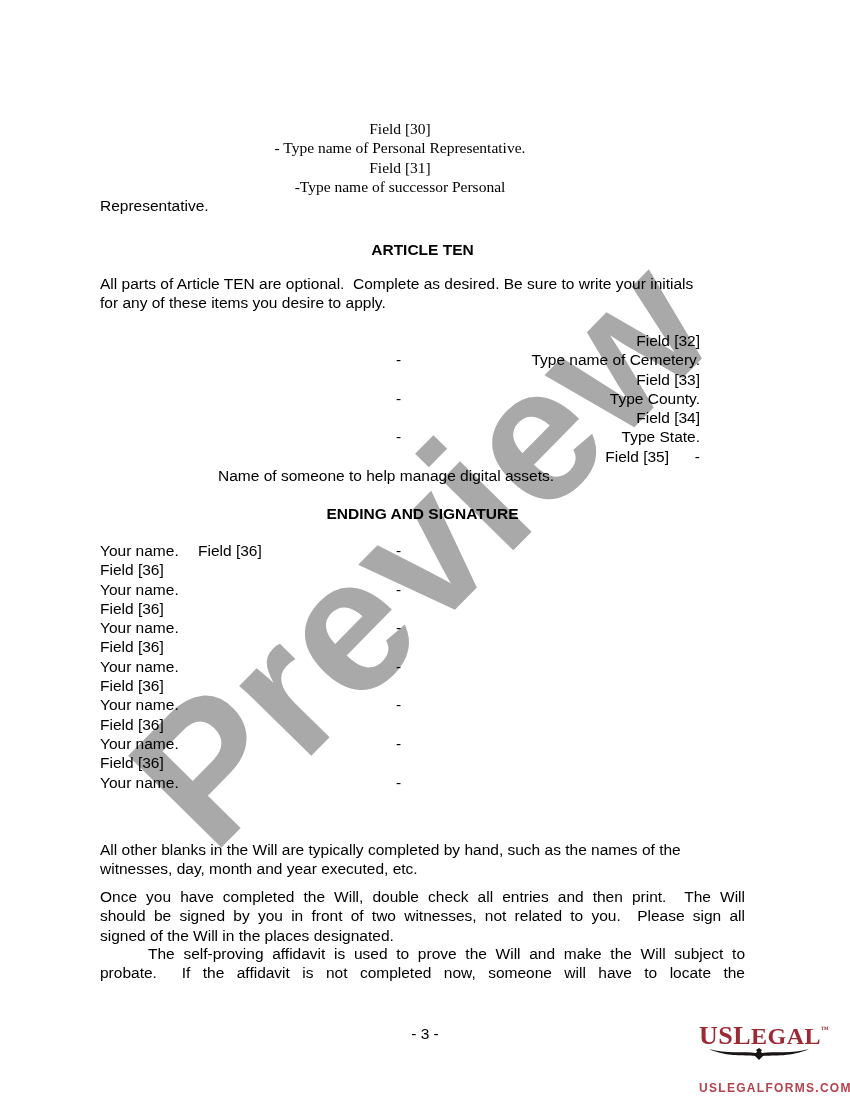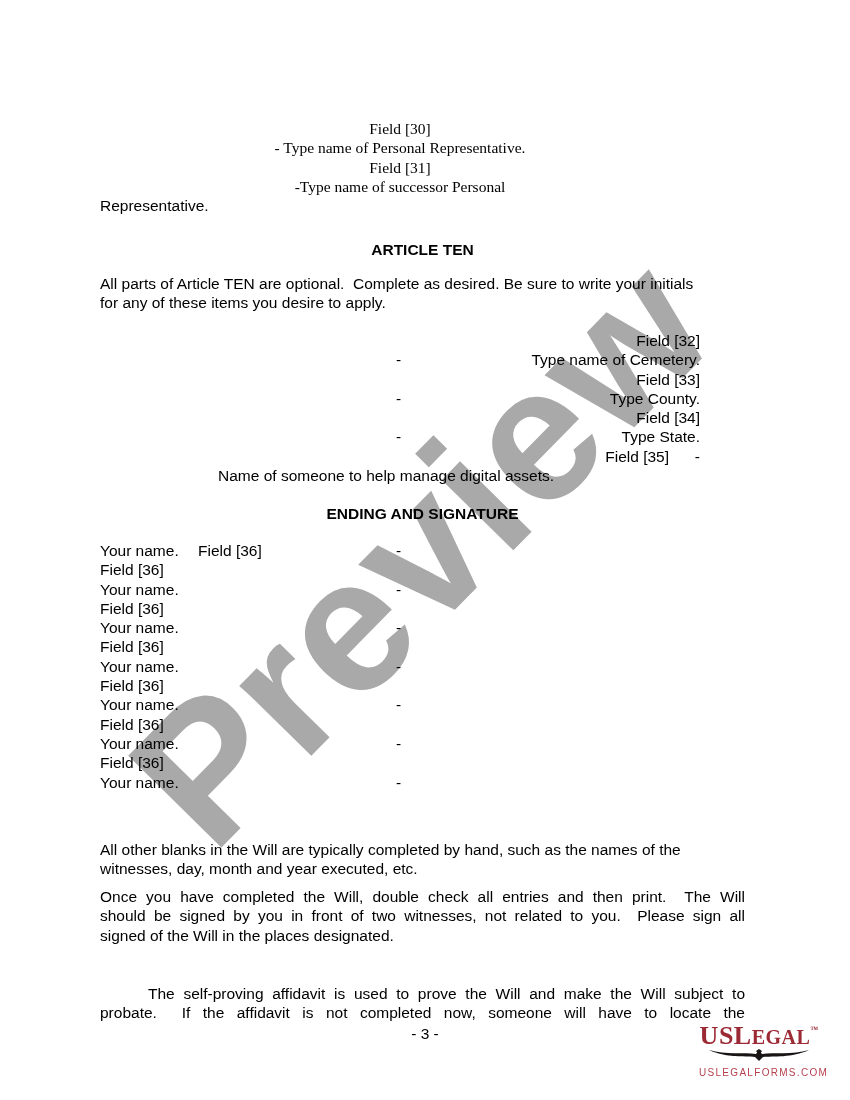--- a/index.html
+++ b/index.html
@@ -36,21 +36,21 @@
     left: 100px; width: 645px;
     text-align: center; font-weight: bold;
   }
   .h-article { top: 240px; }
   .h-ending  { top: 504px; }
 
   .para { left: 100px; width: 645px; }
   .p1 { top: 274px; }
   .p2 { top: 810px; margin-top: 30px; }
   .p3 { top: 887px; }
-  .p4 { top: 984px; }
+  .p4 { top: 944px; }
   .para .ln { min-height: 19.3px; }
   .jl { text-align: justify; text-align-last: justify; }
   .indent { text-indent: 48px; }
 
   
   .b-a10 { left: 100px; top: 331px; width: 600px; }
   .frow { position: relative; height: 19.3px; text-align: right; }
   .frow .dash { position: absolute; left: 296px; }
   .carry-a10 { padding-left: 118px; text-align: left; height: 19.3px; }
 
@@ -66,29 +66,29 @@
   .logo { left: 699px; top: 1016px; width: 120px; text-align: center; }
   .logo-word {
     font-family: "Liberation Serif", serif;
     font-weight: bold;
     color: #9c2a35;
     font-size: 26px;
     line-height: 28px;
     letter-spacing: 0.5px;
     white-space: nowrap;
   }
-  .logo-word .sc { font-size: 20px; }
+  .logo-word .sc { font-size: 24px; }
   .logo-word .tm { font-size: 8px; vertical-align: 12px; letter-spacing: 0; }
   .eagle { line-height: 0; margin-top: -2px; }
   .logo-url {
-    font-size: 10px;
-    font-weight: normal;
+    font-size: 12px;
+    font-weight: bold;
     color: #b5404e;
     letter-spacing: 1.3px;
-    margin-top: 1px;
+    margin-top: 18px;
     white-space: nowrap;
   }
 </style>
 </head>
 <body>
 
 <div class="page">
 
   <div class="watermark">Preview</div>
 

